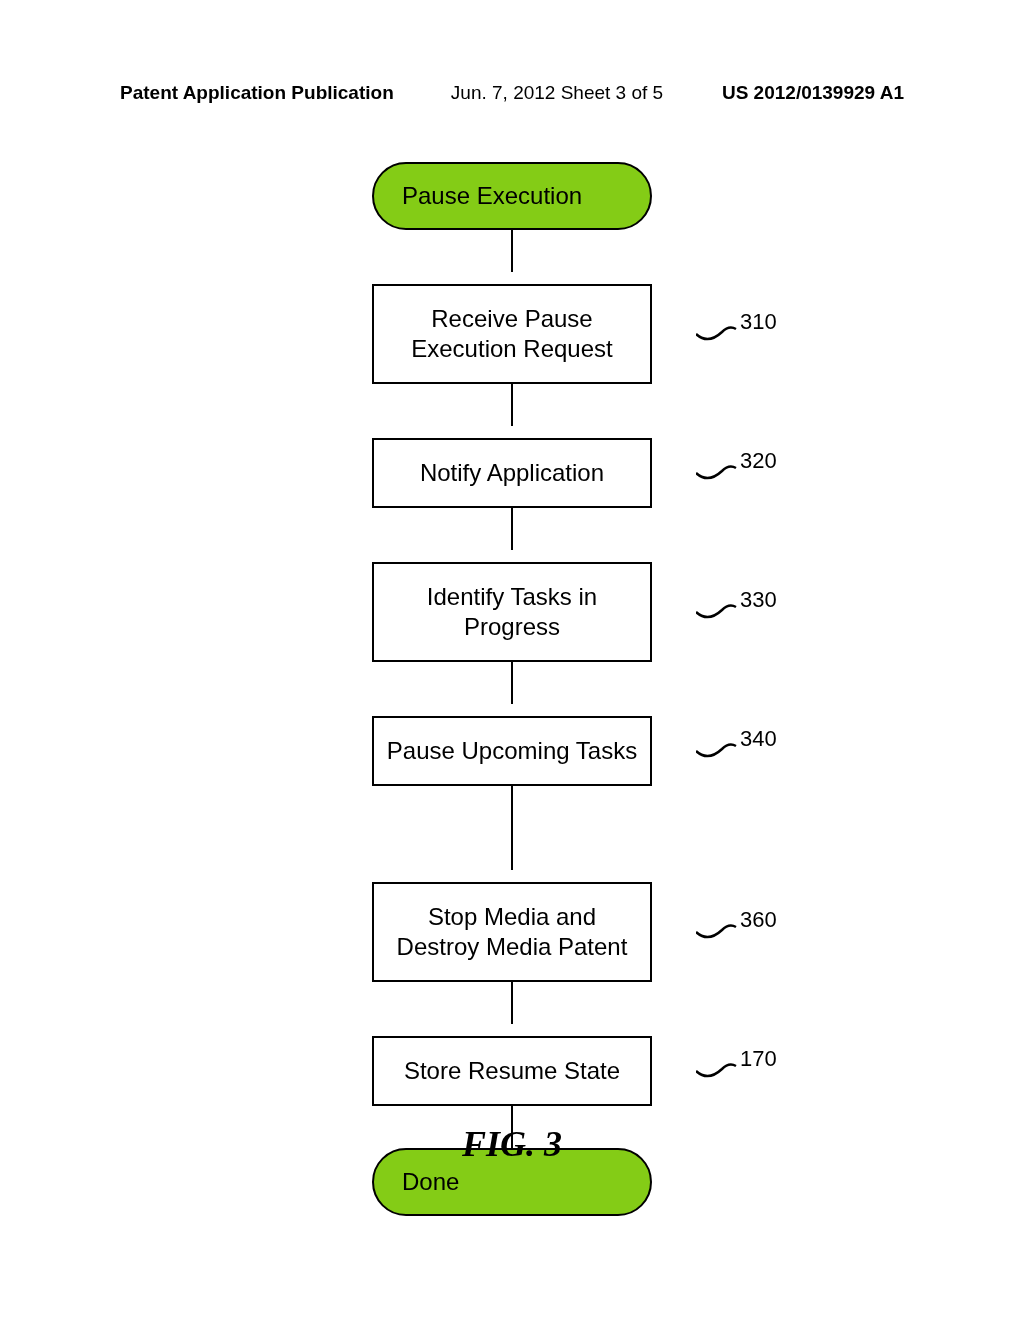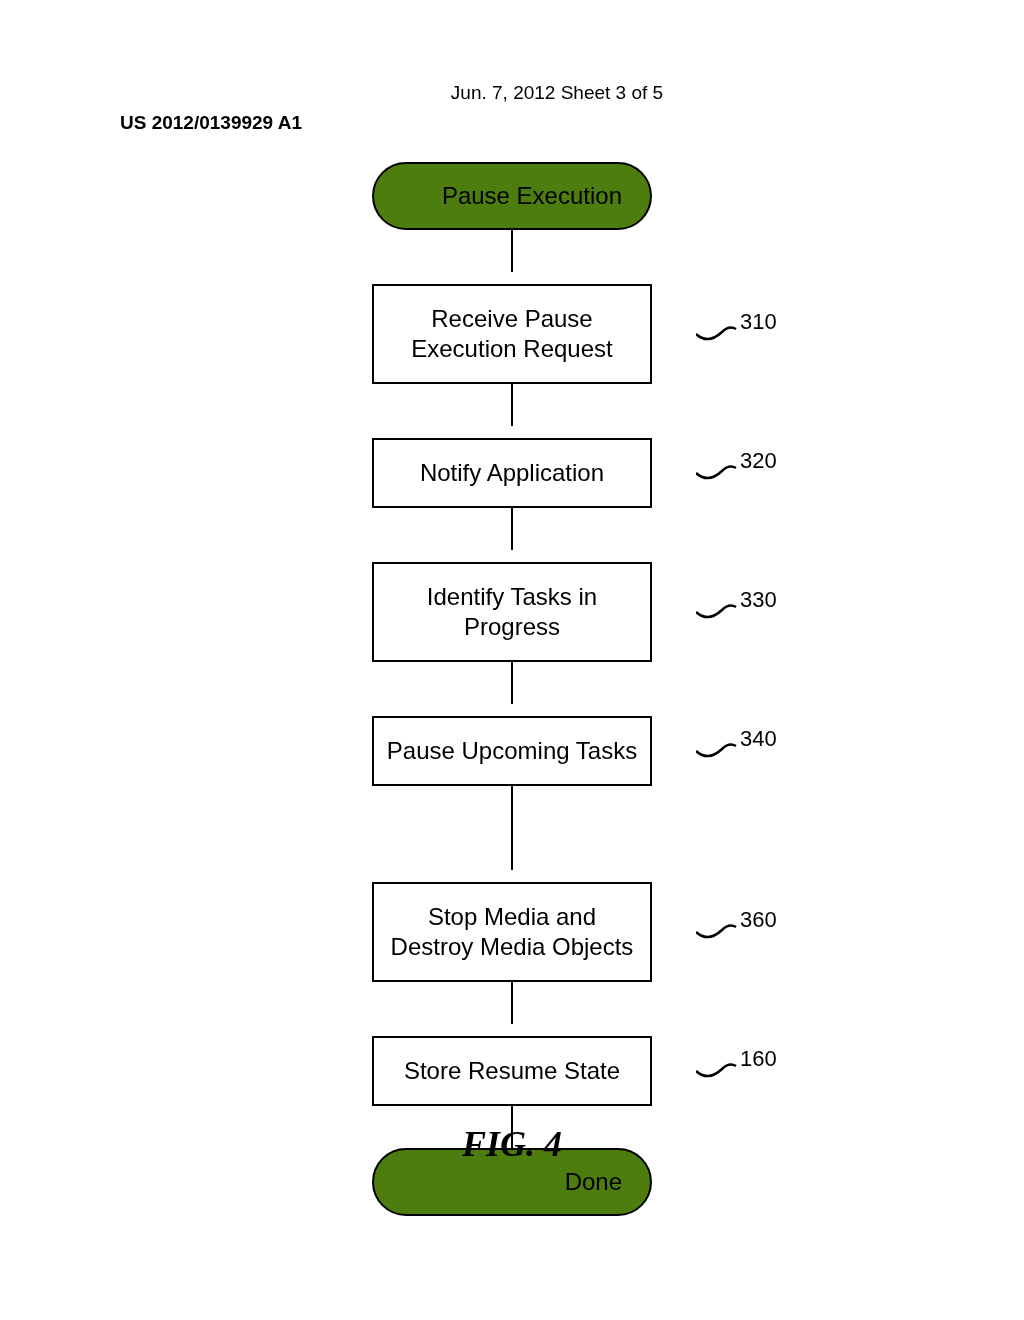--- a/index.html
+++ b/index.html
@@ -28,40 +28,39 @@
       font-weight: bold;
     }
     .header-center {
       position: absolute;
       left: 50%;
       transform: translateX(-50%);
       margin-left: 45px;
     }
     .header-right {
       font-weight: bold;
-      margin-top: 30px;
     }
     .flowchart {
       position: absolute;
       top: 162px;
       left: 50%;
       transform: translateX(-50%);
       width: 440px;
       display: flex;
       flex-direction: column;
       align-items: center;
     }
     .terminal {
       border: 2.5px solid black;
       border-radius: 38px;
       padding: 18px 28px;
       font-size: 24px;
-      text-align: right;
+      text-align: left;
       width: 280px;
-      background: #4d7c0f;
+      background: #84cc16;
     }
     .process {
       border: 2.5px solid black;
       padding: 18px 10px;
       font-size: 24px;
       text-align: center;
       width: 280px;
       background: white;
       line-height: 1.25;
     }
@@ -101,20 +100,21 @@
       font-size: 36px;
       font-weight: bold;
       font-style: italic;
       font-family: 'Times New Roman', serif;
     }
   </style>
 </head>
 <body>
 
 <div class="header">
+  <span class="header-left">Patent Application Publication</span>
   <span class="header-center">Jun. 7, 2012  Sheet 3 of 5</span>
   <span class="header-right">US 2012/0139929 A1</span>
 </div>
 
 <div class="flowchart">
   <div class="terminal">Pause Execution</div>
   <div class="connector"></div>
 
   <div class="step-wrapper">
     <div class="process">Receive Pause Execution Request</div>
@@ -156,37 +156,37 @@
           <path d="M 0 15 Q 12 26 26 13 Q 33 6 40 10" stroke="black" stroke-width="2.5" fill="none"></path>
         </svg>
       <span class="ref-label">340</span>
     </div>
   </div>
   <div class="connector"></div>
 
   <div class="connector"></div>
 
   <div class="step-wrapper">
-    <div class="process">Stop Media and Destroy Media Objects</div>
+    <div class="process">Stop Media and Destroy Media Patent</div>
     <div class="ref-hook">
       <svg width="42" height="30">
           <path d="M 0 15 Q 12 26 26 13 Q 33 6 40 10" stroke="black" stroke-width="2.5" fill="none"></path>
         </svg>
       <span class="ref-label">360</span>
     </div>
   </div>
   <div class="connector"></div>
 
   <div class="step-wrapper">
     <div class="process">Store Resume State</div>
     <div class="ref-hook">
       <svg width="42" height="30">
           <path d="M 0 15 Q 12 26 26 13 Q 33 6 40 10" stroke="black" stroke-width="2.5" fill="none"></path>
         </svg>
-      <span class="ref-label">160</span>
+      <span class="ref-label">170</span>
     </div>
   </div>
   <div class="connector"></div>
 
   <div class="terminal">Done</div>
 </div>
 
-<div class="figure-label">FIG. 4</div>
+<div class="figure-label">FIG. 3</div>
 
 </body></html>

